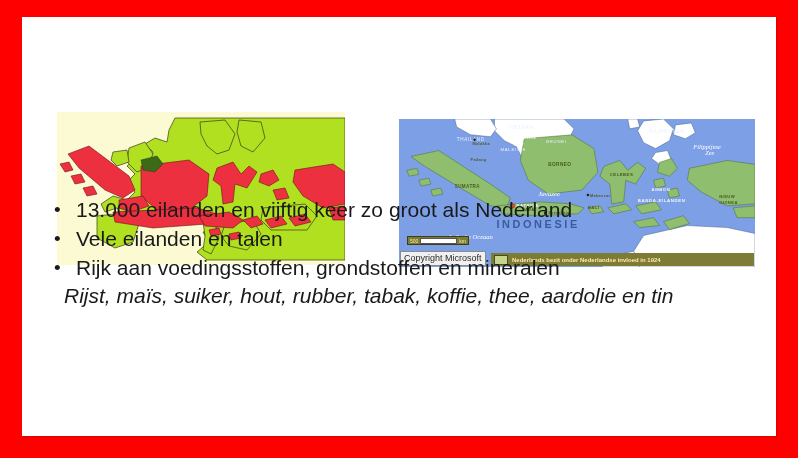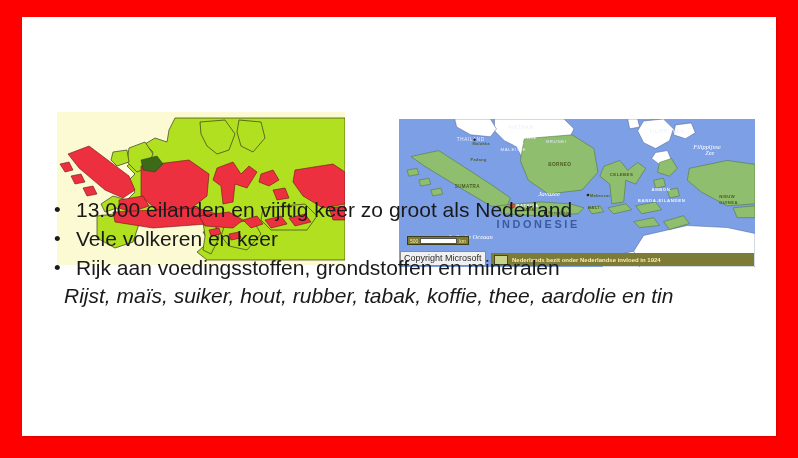--- a/index.html
+++ b/index.html
@@ -284,21 +284,21 @@
 
     <div class="body-list">
 
       <div class="bullet-row">
         <span class="bullet-dot">•</span>
         <span class="bullet-text">13.000 eilanden en vijftig keer zo groot als Nederland</span>
       </div>
 
       <div class="bullet-row">
         <span class="bullet-dot">•</span>
-        <span class="bullet-text">Vele volkeren en keer</span>
+        <span class="bullet-text">Vele eilanden en talen</span>
       </div>
 
       <div class="bullet-row">
         <span class="bullet-dot">•</span>
         <span class="bullet-text">Rijk aan voedingsstoffen, grondstoffen en mineralen</span>
       </div>
 
       <div class="sub-line">Rijst, maïs, suiker, hout, rubber, tabak, koffie, thee, aardolie en tin</div>
     </div>
 

